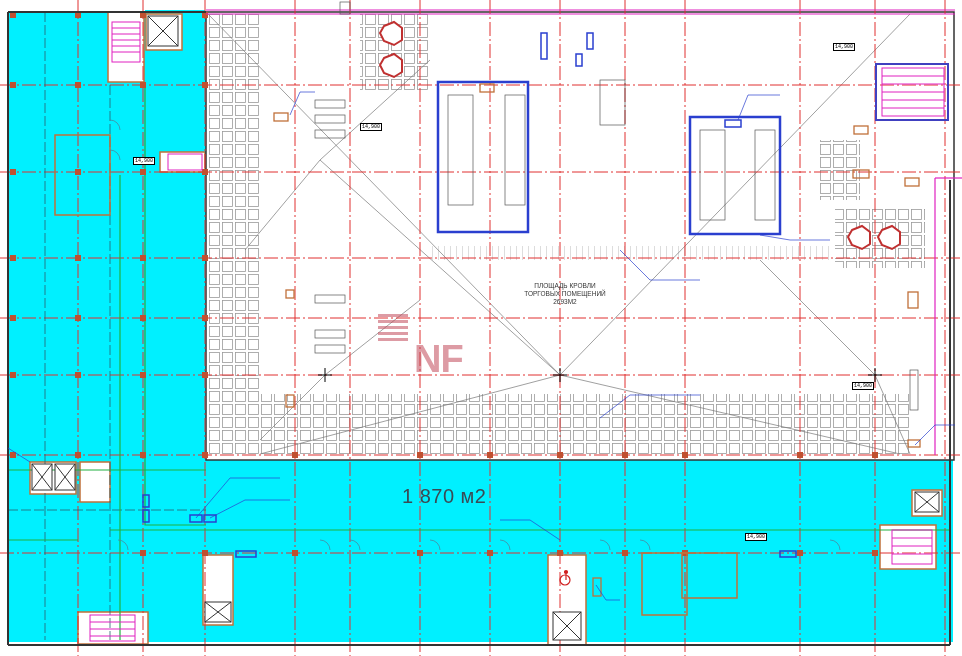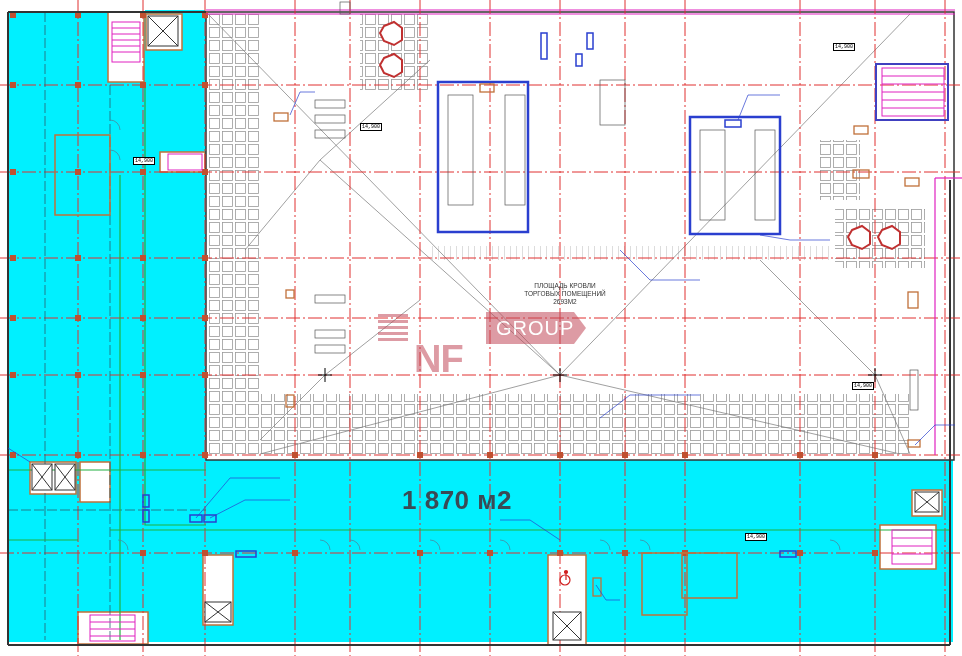--- a/index.html
+++ b/index.html
@@ -1,18 +1,18 @@
 <!DOCTYPE html>
 <html><head>
 <meta charset="utf-8">
 <style>
   html,body{margin:0;padding:0;background:#fff;}
   body{width:962px;height:656px;overflow:hidden;position:relative;font-family:"Liberation Sans",sans-serif;}
   #plan{position:absolute;left:0;top:0;width:962px;height:656px;}
-  .area-label{position:absolute;left:402px;top:485px;font-family:"Liberation Sans",sans-serif;font-weight:bold;font-size:26px;color:#3a4a55;letter-spacing:0.5px;}
+  .area-label{position:absolute;left:402px;top:485px;font-family:"Liberation Sans",sans-serif;font-weight:normal;font-size:20px;color:#3a4a55;letter-spacing:0.5px;}
   .roof-label{position:absolute;left:520px;top:282px;width:90px;text-align:center;font-family:"Liberation Sans",sans-serif;font-size:6.5px;line-height:8px;color:#333;}
   .wm{position:absolute;left:374px;top:308px;width:215px;height:40px;opacity:0.55;}
   .wm-nf{position:absolute;left:40px;top:0;font-family:"Liberation Sans",sans-serif;font-weight:bold;font-size:38px;line-height:40px;color:#c24a5a;letter-spacing:-1px;margin-top:31px;}
   .wm-group{position:absolute;left:112px;top:4px;height:32px;width:100px;}
   .wm-group span{position:absolute;left:10px;top:5px;font-family:"Liberation Sans",sans-serif;font-size:20px;color:#fff;letter-spacing:1px;}
   .elev{position:absolute;font-family:"Liberation Mono",monospace;font-size:5px;color:#000;background:#fff;border:1px solid #000;padding:0 1px;line-height:6px;}
 </style>
 </head>
 <body>
 
@@ -334,26 +334,20 @@
   <svg width="40" height="40" style="position:absolute;left:0;top:0">
     <g fill="#c24a5a">
       <rect x="4" y="6" width="30" height="3"></rect>
         <rect x="4" y="12" width="30" height="3"></rect>
       <rect x="4" y="18" width="30" height="3"></rect>
         <rect x="4" y="24" width="30" height="3"></rect>
       <rect x="4" y="30" width="30" height="3"></rect>
     </g>
   </svg>
   <div class="wm-nf">NF</div>
-  <div class="wm-group">
-    <svg width="100" height="32" style="position:absolute;left:0;top:0">
-      <polygon points="0,0 88,0 100,16 88,32 0,32" fill="#c24a5a"></polygon>
-    </svg>
-    <span>GROUP</span>
-  </div>
 </div>
 
 <div class="area-label">1 870 м2</div>
 
 <div class="elev" style="left:360px;top:123px">14,900</div>
 <div class="elev" style="left:852px;top:382px">14,900</div>
 <div class="elev" style="left:833px;top:43px">14,900</div>
 <div class="elev" style="left:133px;top:157px">14,900</div>
 <div class="elev" style="left:745px;top:533px">14,900</div>
 

